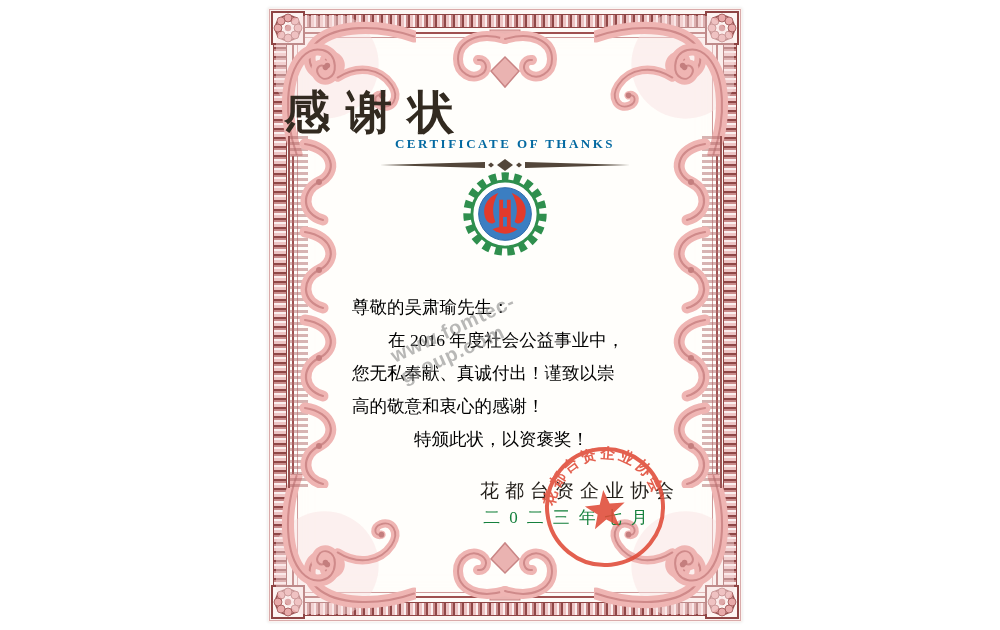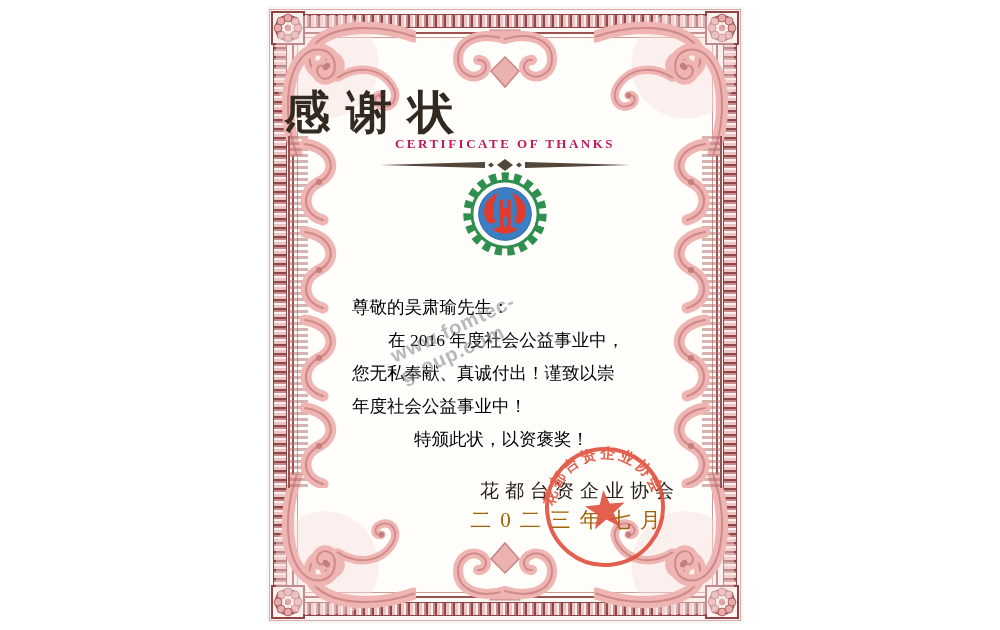--- a/index.html
+++ b/index.html
@@ -31,31 +31,31 @@
   .orn.fl-bl{left:8px;bottom:8px;transform:scaleY(-1);}
   .orn.fl-br{right:8px;bottom:8px;transform:scale(-1,-1);}
   .orn.mid-top{left:50%;top:19px;transform:translateX(-50%);}
   .orn.mid-bottom{left:50%;bottom:19px;transform:translateX(-50%) scaleY(-1);}
   .orn.chain-left{left:17px;top:128px;}
   .orn.chain-right{right:17px;top:128px;transform:scaleX(-1);}
   
   .title{position:absolute;left:0;right:0;top:74px;z-index:5;
          font-size:46px;font-weight:700;color:#322a20;letter-spacing:16px;padding-left:16px;}
   .subtitle{position:absolute;left:0;right:0;top:128px;text-align:center;z-index:5;
-         font-size:13px;font-weight:700;color:#be185d;letter-spacing:2.5px;}
+         font-size:13px;font-weight:700;color:#0369a1;letter-spacing:2.5px;}
   .divider{position:absolute;left:50%;top:149px;transform:translateX(-50%);z-index:5;}
   .emblem{position:absolute;left:50%;top:160px;transform:translateX(-50%);z-index:5;}
   .body-text{position:absolute;left:84px;right:52px;top:283px;z-index:5;
          font-size:17.5px;color:#000000;line-height:33px;}
   .body-text .bl{display:block;}
   .ind-1{padding-left:36px;} .ind-2{padding-left:62px;}
   .sig-org{position:absolute;left:192px;width:240px;top:470px;text-align:center;z-index:5;
          font-size:19px;color:#221e19;letter-spacing:6px;}
   .sig-date{position:absolute;left:182px;width:240px;top:498px;text-align:center;z-index:5;
-         font-size:21px;color:#a16207;letter-spacing:9px;}
+         font-size:17px;color:#15803d;letter-spacing:9px;}
   .watermark{position:absolute;left:118px;top:288px;width:230px;z-index:6;
          transform:rotate(-25deg);font-family:"Liberation Sans","DejaVu Sans",sans-serif;
          font-size:20px;font-weight:600;color:rgba(125,125,125,.55);letter-spacing:1px;}
   .seal{position:absolute;left:272px;top:434px;z-index:7;opacity:.88;transform:rotate(-6deg);}
 </style>
 </head>
 <body>
 
 <svg width="0" height="0" style="position:absolute" aria-hidden="true">
   <defs>
@@ -187,21 +187,21 @@
         <path d="M19,7 C25,-3 21,-17 7,-22 C13,-12 14,-2 10,8 C13,11 16,10 19,7 Z"></path>
         <path d="M-6,-15 h4 v9 h4 v-9 h4 v29 h-4 v-11 h-4 v11 h-4 Z"></path>
         <path d="M-13,16 C-5,12 5,12 13,16 C5,22 -5,22 -13,16 Z"></path>
       </g>
     </svg>
 
     <div class="body-text">
       <span class="bl">尊敬的吴肃瑜先生：</span>
       <span class="bl ind-1">在 2016 年度社会公益事业中，</span>
       <span class="bl">您无私奉献、真诚付出！谨致以崇</span>
-      <span class="bl">年度社会公益事业中！</span>
+      <span class="bl">高的敬意和衷心的感谢！</span>
       <span class="bl ind-2">特颁此状，以资褒奖！</span>
     </div>
 
     <div class="sig-org">花都台资企业协会</div>
     <div class="sig-date">二0二三年七月</div>
 
     <div class="watermark">www.fomtec-group.com</div>
 
     <svg class="seal" width="130" height="130" viewBox="-65 -65 130 130">
       <circle r="58" fill="none" stroke="#e04b38" stroke-width="4"></circle>

